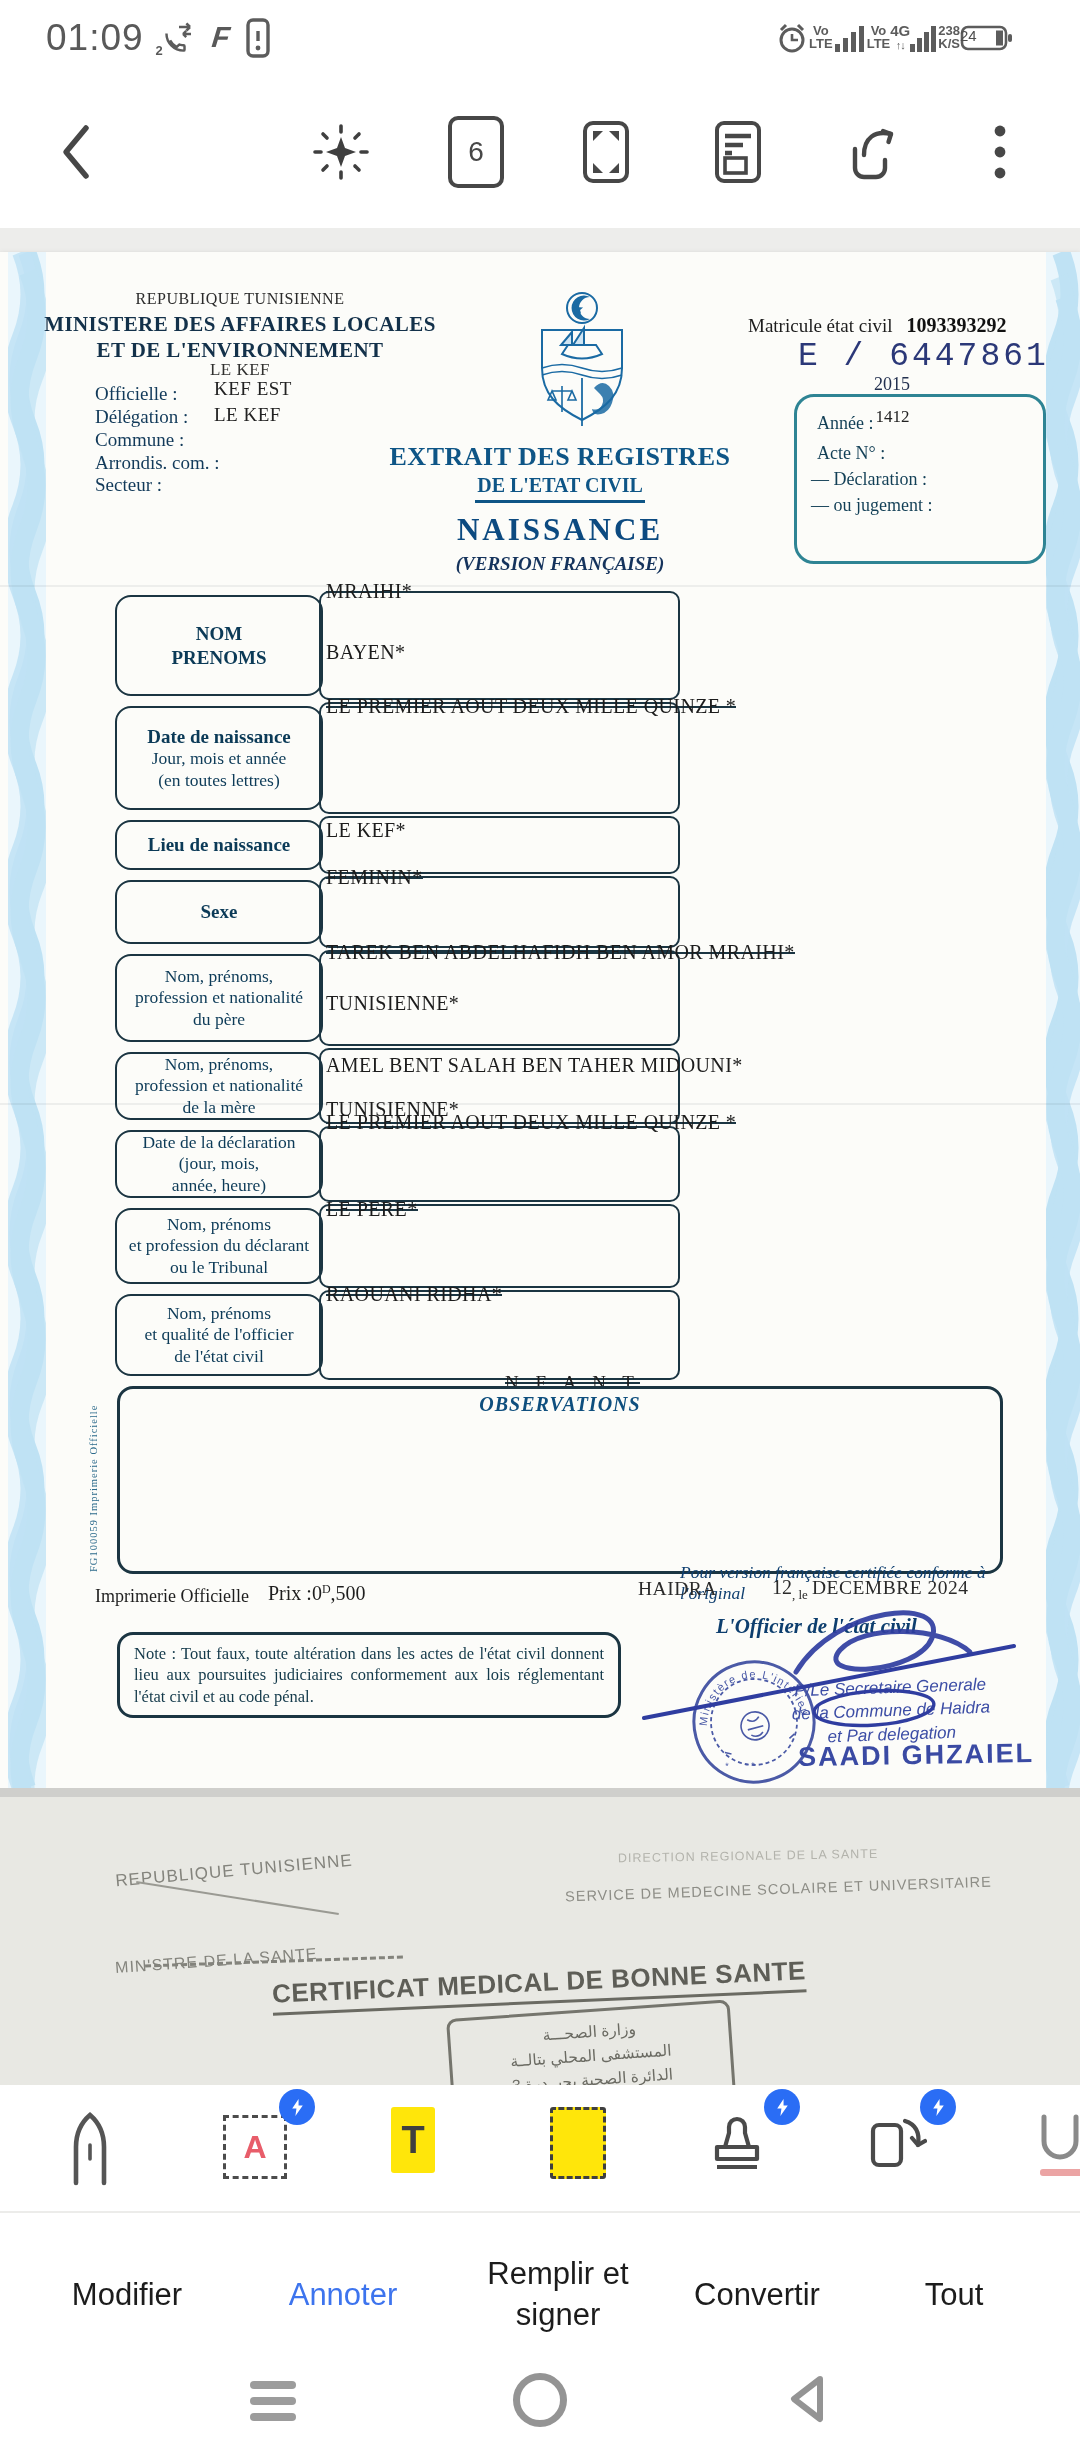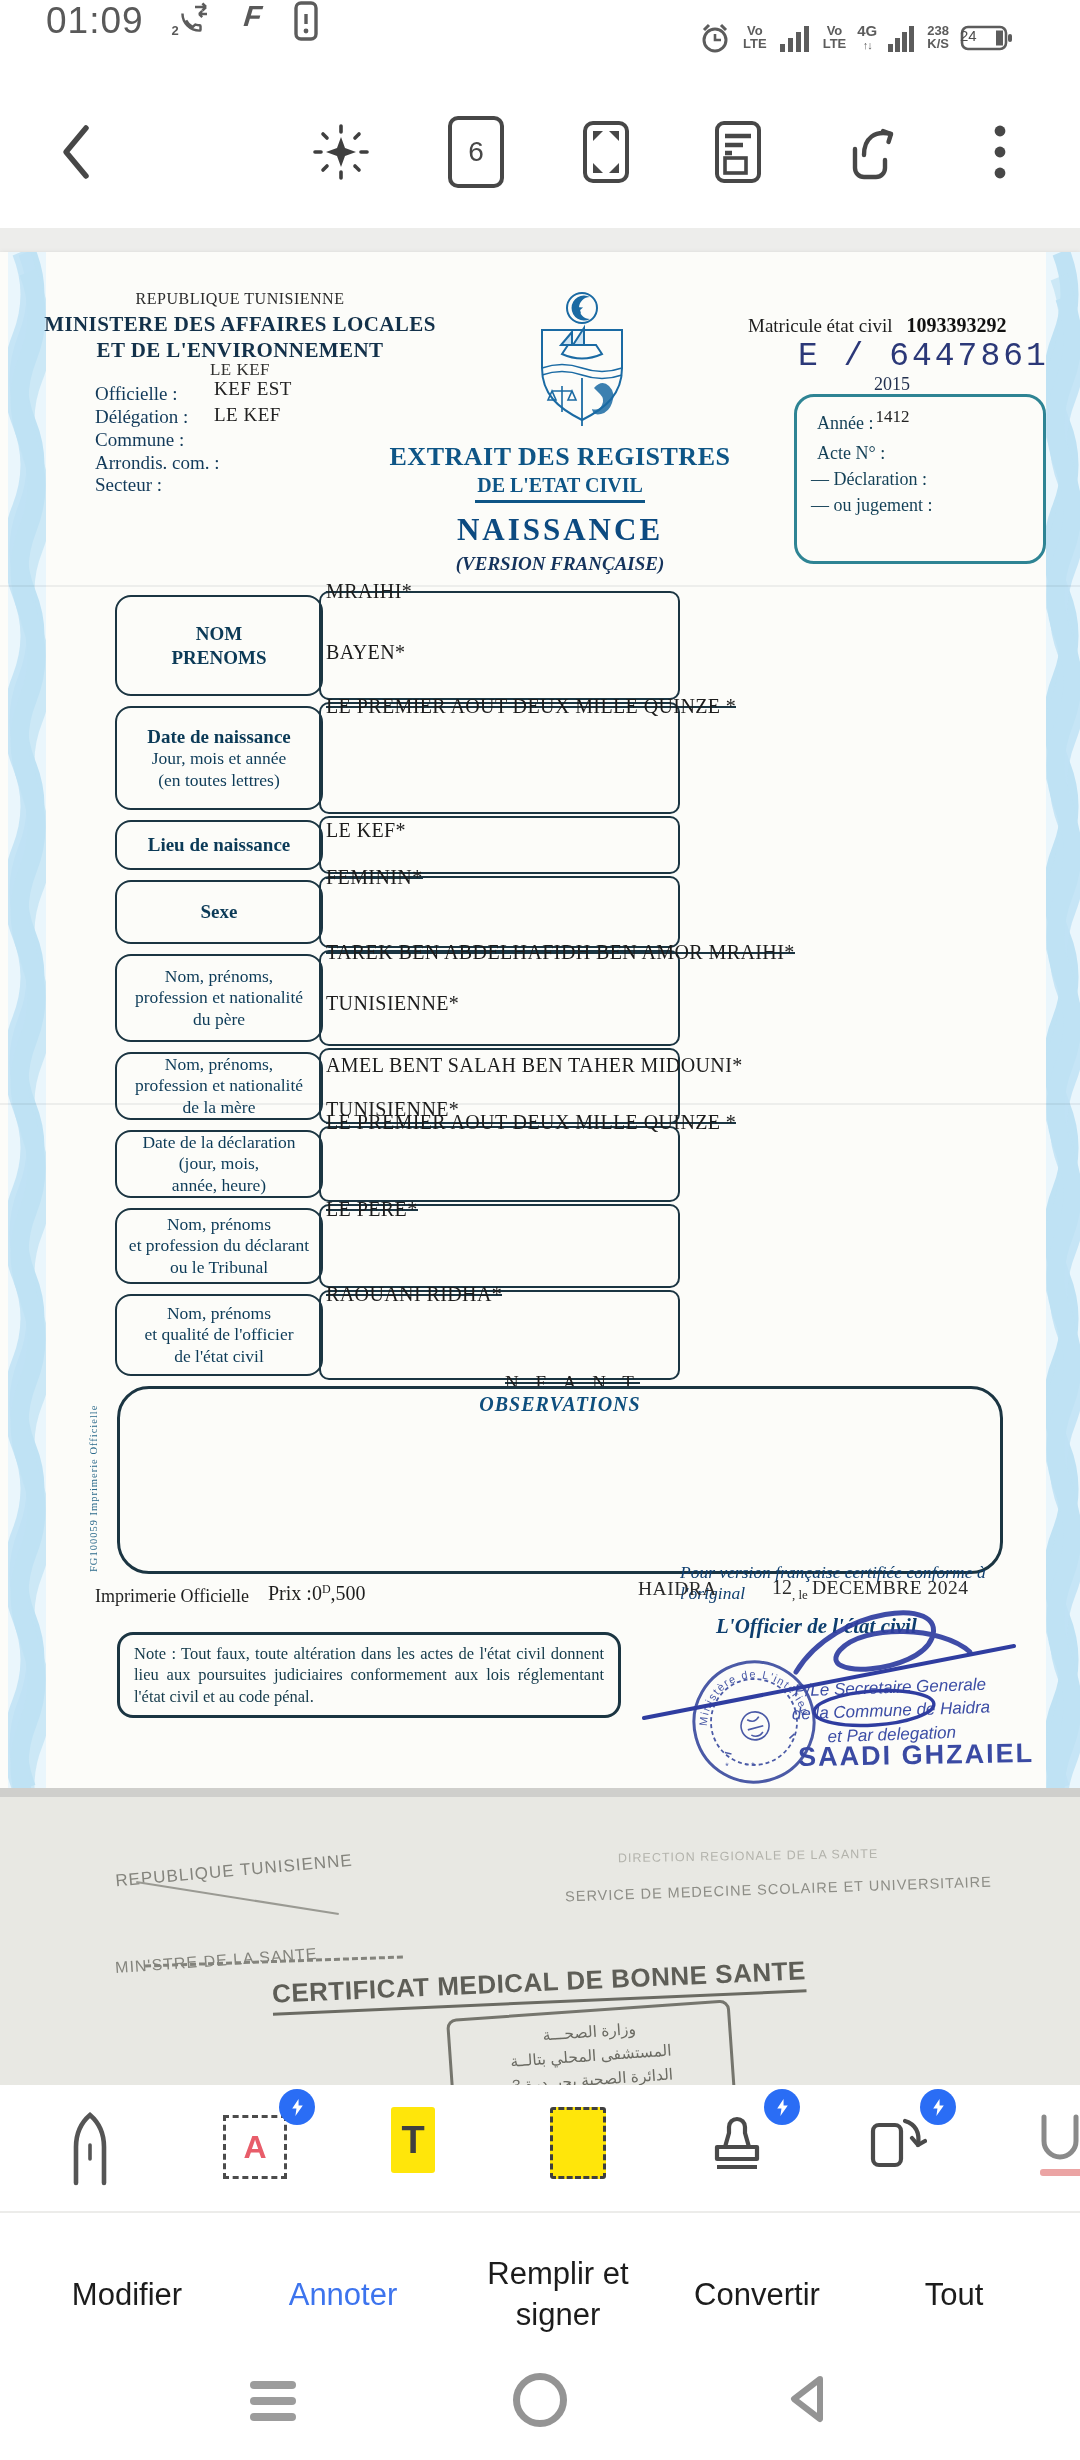--- a/index.html
+++ b/index.html
@@ -5,22 +5,22 @@
   html,body{margin:0;padding:0;background:#fff}
   #screen{position:relative;width:1080px;height:2460px;background:#fff;overflow:hidden;
     font-family:"Liberation Sans","DejaVu Sans",sans-serif;-webkit-font-smoothing:antialiased}
   .abs{position:absolute}
   .serif{font-family:"Liberation Serif","DejaVu Serif",serif}
   .mono{font-family:"Liberation Mono","DejaVu Sans Mono",monospace}
   .ctr{text-align:center}
   svg{display:block}
   
   #statusbar{position:absolute;left:0;top:0;width:1080px;height:75px;background:#fff}
-  .sb-left{position:absolute;left:46px;top:0;height:75px;display:flex;align-items:flex-start;gap:32px;color:#595959}
-  .sb-right{position:absolute;right:66px;top:0;height:75px;display:flex;align-items:center;gap:11px;color:#5c5c5c}
+  .sb-left{position:absolute;left:46px;top:0;height:75px;display:flex;align-items:center;gap:16px;color:#595959}
+  .sb-right{position:absolute;right:66px;top:0;height:75px;display:flex;align-items:center;gap:0;color:#5c5c5c}
   .sb-time{font-size:37px;font-weight:500;letter-spacing:1px}
   .sb-mini{font-size:13px;font-weight:700;line-height:.95;white-space:pre-line;text-align:center}
   .sb-4g{font-size:15px;font-weight:700;line-height:.9;text-align:center}
   .sb-arrows{font-size:11px;letter-spacing:-1px}
   
   #toolbar{position:absolute;left:0;top:75px;width:1080px;height:153px;background:#fff}
   .tb-ic{position:absolute;top:50%;transform:translateY(-50%)}
   .page-box{width:48px;height:64px;border:4px solid #474747;border-radius:10px;display:flex;align-items:center;justify-content:center;
     font-size:28px;color:#474747;font-weight:400}
   .gap-strip{position:absolute;left:0;top:228px;width:1080px;height:24px;background:#ededeb}
@@ -44,21 +44,21 @@
   .sup{font-size:17px;position:relative;top:-7px;margin-left:2px;color:#222}
   .row{position:absolute;left:115px;width:565px}
   .lbox{position:absolute;left:0;top:4px;bottom:4px;width:200px;border:2px solid #1b3542;border-radius:16px;
     display:flex;flex-direction:column;justify-content:center;align-items:center;text-align:center;line-height:1.22;padding:2px}
   .lb{font-weight:700;font-size:19px;color:#0b3a57;white-space:pre-line;font-family:"Liberation Serif",serif}
   .lr{font-size:17.5px;color:#0d3b58;white-space:pre-line;font-family:"Liberation Serif",serif}
   .lb:empty,.lr:empty,.val:empty{display:none}
   .vbox{position:absolute;left:204px;right:0;top:0;bottom:0;border:2px solid #1b3542;border-radius:10px}
   .val{position:absolute;left:5px;font-family:"Liberation Serif",serif;font-size:20px;color:#1c1c1c;letter-spacing:.4px;white-space:nowrap}
   .strike{background:linear-gradient(to bottom,transparent 46%,#1b3542 46%,#1b3542 55%,transparent 55%)}
-  .obsbox{position:absolute;left:117px;top:1134px;width:880px;height:182px;border:3px solid #1b3542;border-radius:32px}
+  .obsbox{position:absolute;left:117px;top:1134px;width:880px;height:182px;border:3px solid #1b3542;border-radius:16px}
   .obshdr{font-size:20px;font-weight:700;font-style:italic;color:#0f4f7e;letter-spacing:1px;font-family:"Liberation Serif",serif}
   .neant{font-family:"Liberation Serif",serif;font-size:19px;letter-spacing:6px;color:#1d1d1d}
   .sidecode{font-size:10.5px;color:#2d6b8c;font-family:"Liberation Serif",serif;writing-mode:vertical-rl;transform:rotate(180deg);letter-spacing:1px}
   .ftr{font-family:"Liberation Serif",serif}
   .notebox{position:absolute;left:117px;top:1380px;width:470px;border:3px solid #1b3542;border-radius:16px;padding:8px 14px;
     font-family:"Liberation Serif",serif;font-size:16.5px;color:#13394a;text-align:justify;line-height:1.3}
   .sigtxt{font-style:italic;font-size:17px;color:#3c4da5;line-height:1.38;text-align:center}
   .saadi{font-size:27px;font-weight:700;color:#3a4aa3;letter-spacing:2px}
   
   #gap2{position:absolute;left:0;top:1788px;width:1080px;height:9px;background:#cfcfcc}

